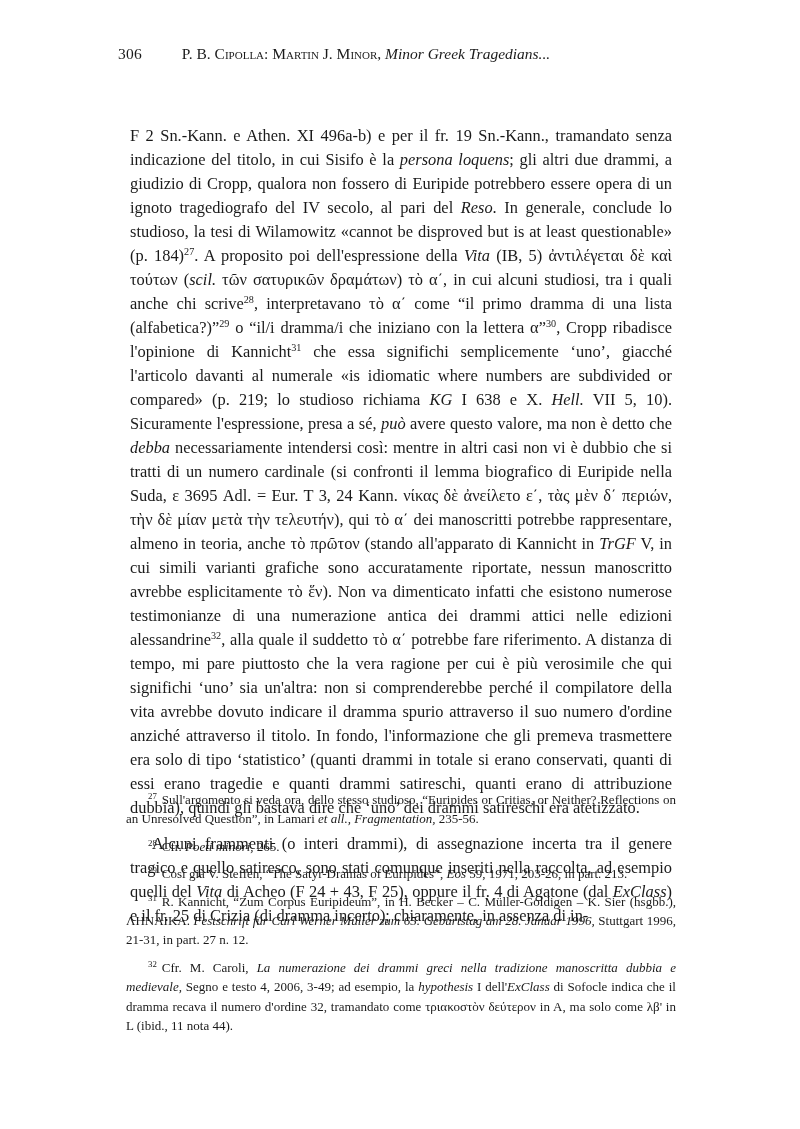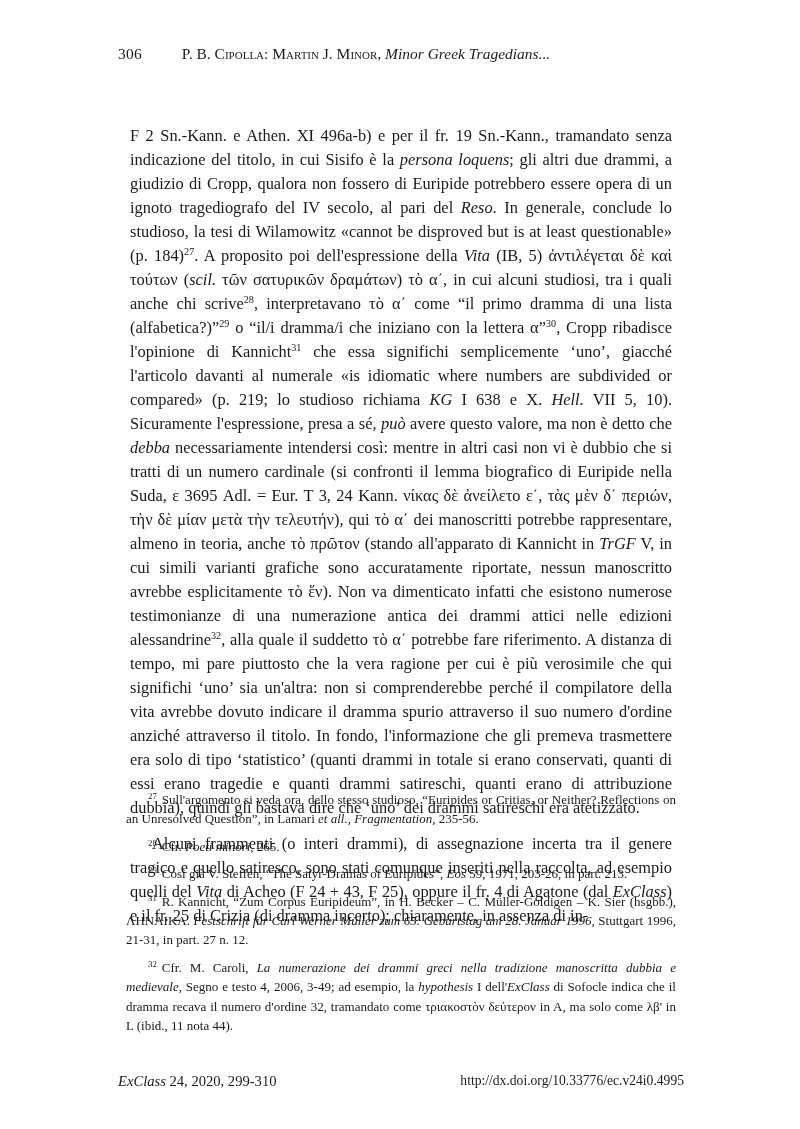--- a/index.html
+++ b/index.html
@@ -139,18 +139,14 @@
       <span class="nmark">29</span><span>Così già V. Steffen, “The Satyr-Dramas of Euripides”, <i>Eos</i> 59, 1971, 203-26, in part. 213.</span>
     </p>
     <p class="note">
       <span class="nmark">31</span><span>R. Kannicht, “Zum Corpus Euripideum”, in H. Becker – C. Müller-Goldigen – K. Sier (hsgbb.), ΛΗΝΑΙΚΑ. <i>Festschrift für Carl Werner Müller zum 65. Geburtstag am 28. Januar 1996,</i> Stuttgart 1996, 21-31, in part. 27 n. 12.</span>
     </p>
     <p class="note">
       <span class="nmark">32</span><span>Cfr. M. Caroli, <i>La numerazione dei drammi greci nella tradizione manoscritta dubbia e medievale,</i> Segno e testo 4, 2006, 3-49; ad esempio, la <i>hypothesis</i> I dell'<i>ExClass</i> di Sofocle indica che il dramma recava il numero d'ordine 32, tramandato come τριακοστὸν δεύτερον in A, ma solo come λβ' in L (ibid., 11 nota 44).</span>
     </p>
   </div>
 
-  <div class="footer">
-    <span class="left"><span class="it">ExClass</span><span> 24, 2020, 299-310</span></span>
-    <span class="right">http://dx.doi.org/10.33776/ec.v24i0.4995</span>
-  </div>
 
 </div>
 
 </body></html>

